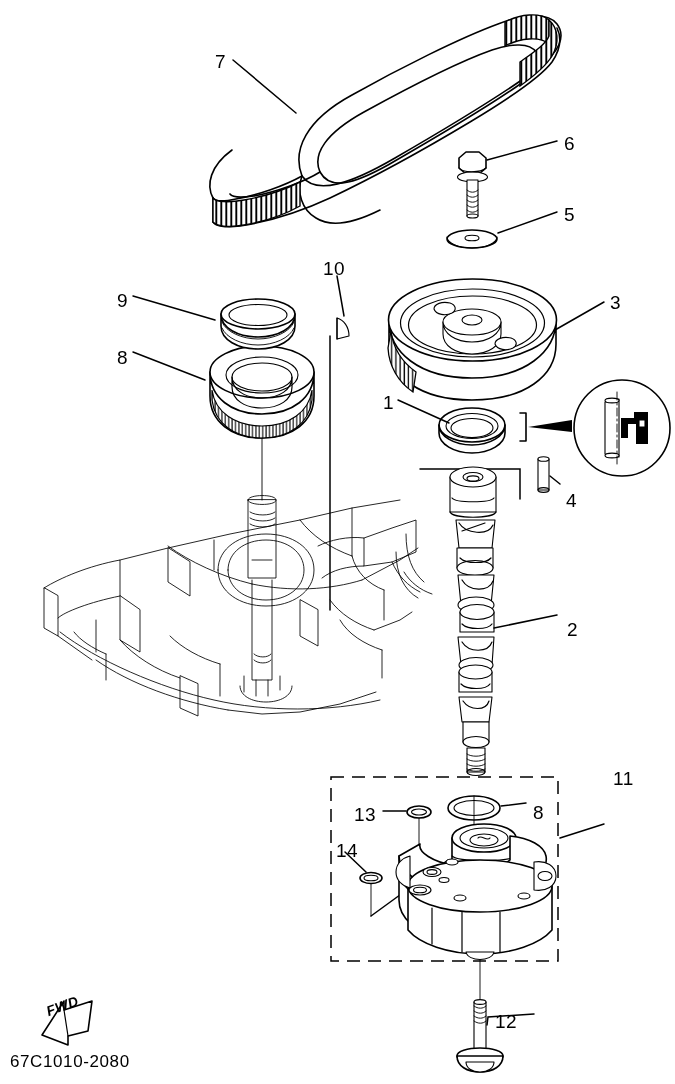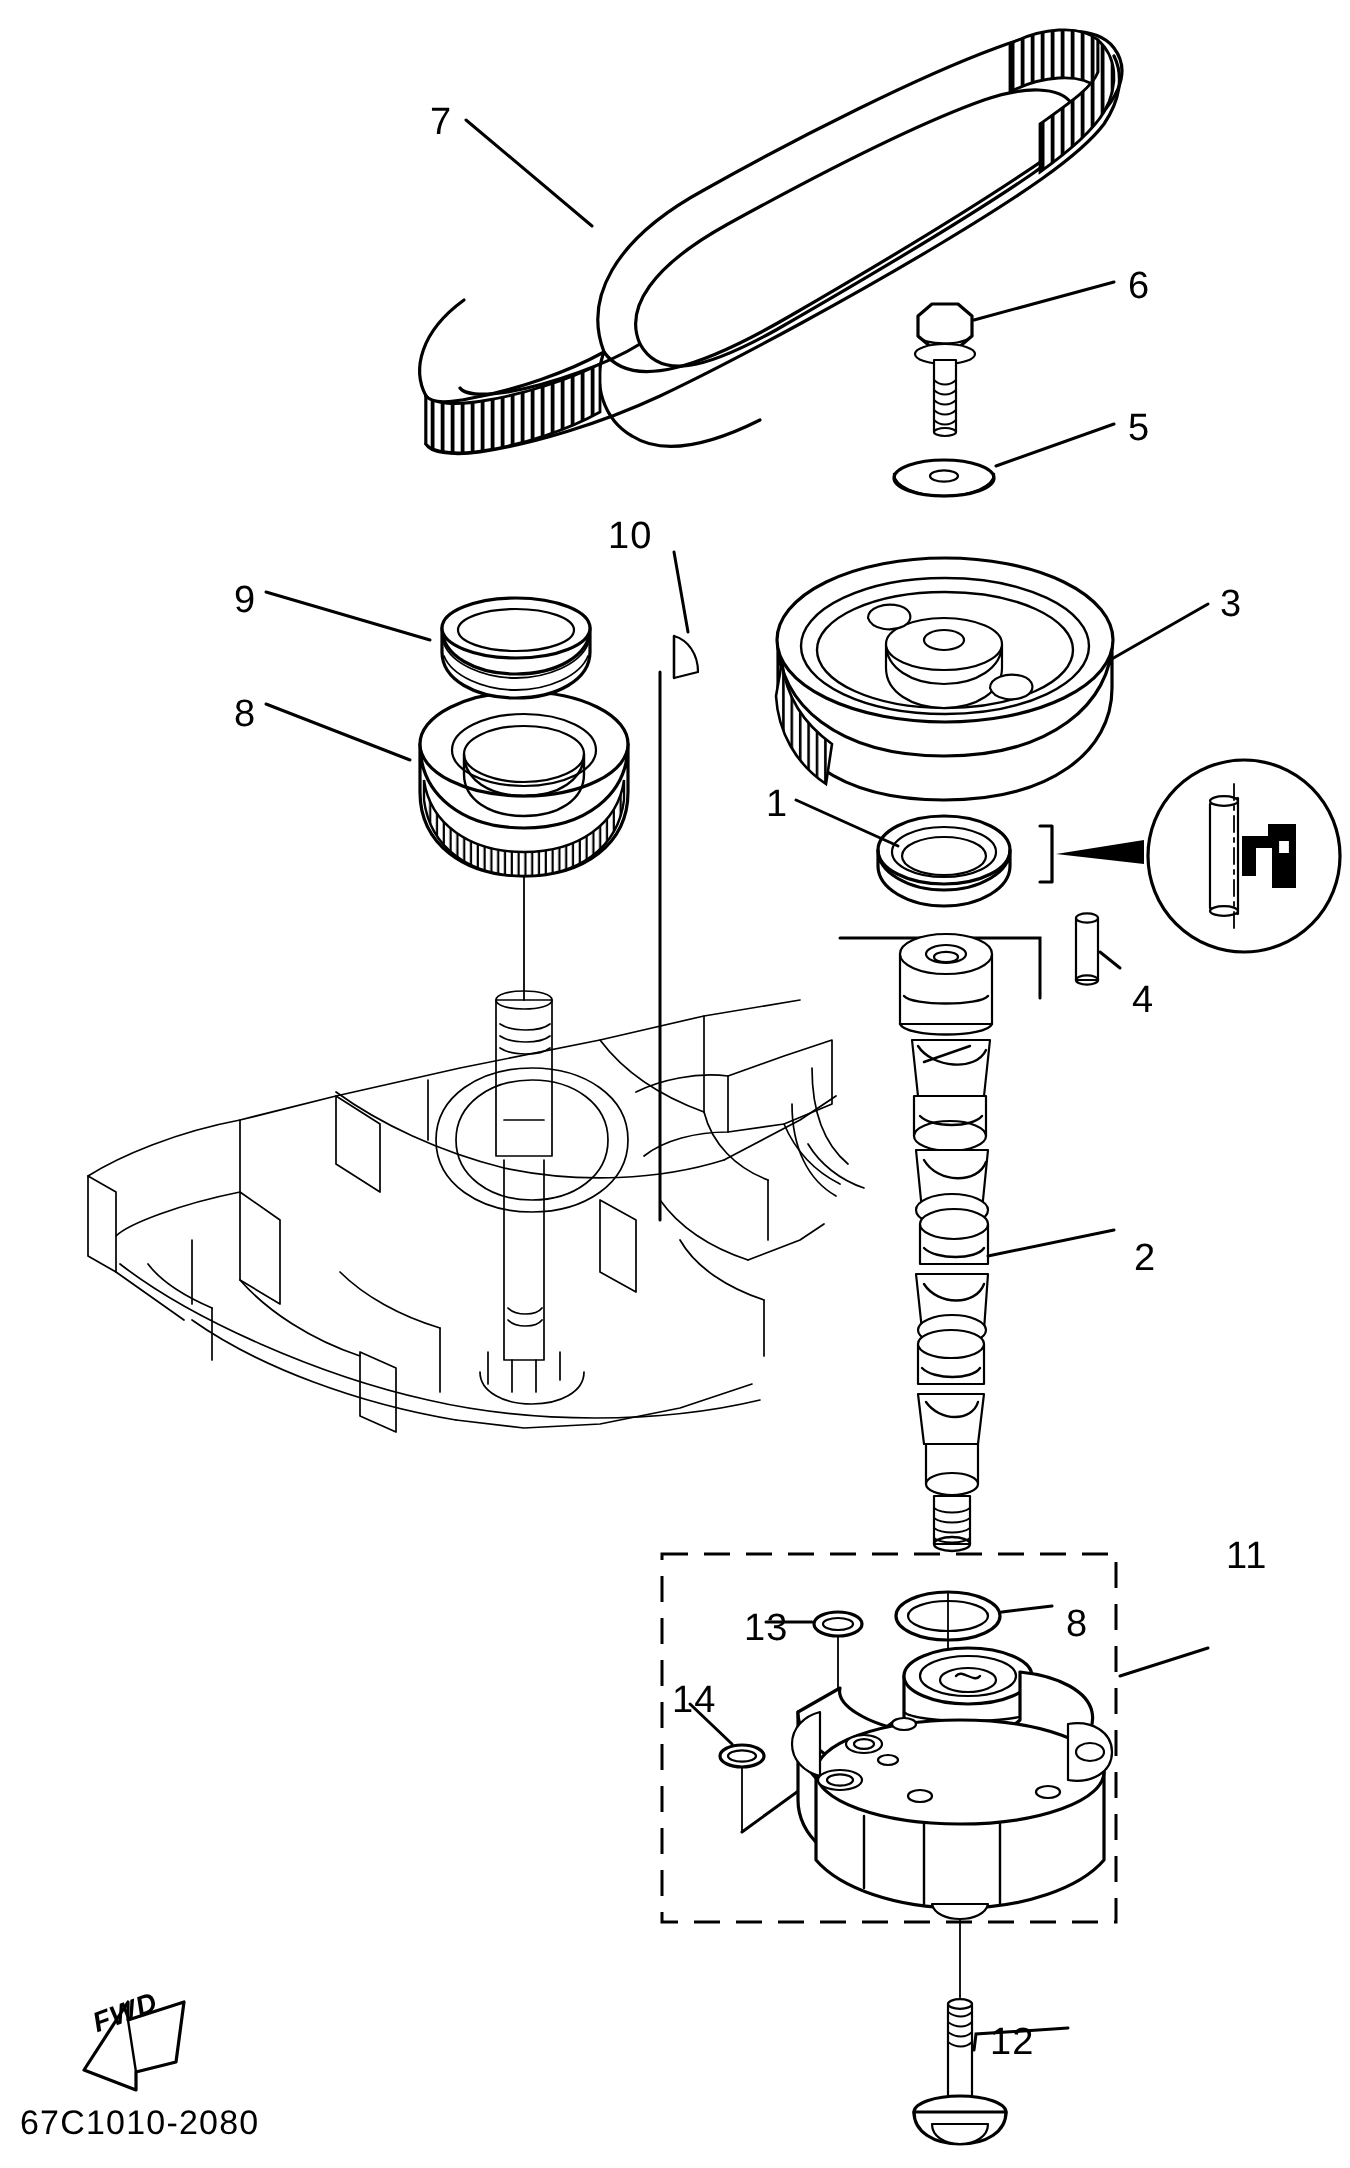--- a/index.html
+++ b/index.html
@@ -466,28 +466,28 @@
     <g>
       <path class="fillw" d="M42,1035 L64,1001 L64,1010 L92,1001 L88,1031 L68,1036 L68,1045 Z"></path>
       <path class="ln2" d="M64,1010 L68,1036"></path>
     </g>
   </svg>
 
   <div class="callout" style="left:215px; top:52px;">7</div>
   <div class="callout" style="left:564px; top:134px;">6</div>
   <div class="callout" style="left:564px; top:205px;">5</div>
   <div class="callout" style="left:117px; top:291px;">9</div>
-  <div class="callout" style="left:304px; top:259px;">10</div>
+  <div class="callout" style="left:323px; top:259px;">10</div>
   <div class="callout" style="left:610px; top:293px;">3</div>
   <div class="callout" style="left:117px; top:348px;">8</div>
   <div class="callout" style="left:383px; top:393px;">1</div>
   <div class="callout" style="left:566px; top:491px;">4</div>
   <div class="callout" style="left:567px; top:620px;">2</div>
   <div class="callout" style="left:533px; top:803px;">8</div>
-  <div class="callout" style="left:372px; top:805px;">13</div>
+  <div class="callout" style="left:354px; top:805px;">13</div>
   <div class="callout" style="left:613px; top:769px;">11</div>
   <div class="callout" style="left:336px; top:841px;">14</div>
   <div class="callout" style="left:495px; top:1012px;">12</div>
 
   <div id="fwd-label">FWD</div>
   <div id="partnumber">67C1010-2080</div>
 
 </div>
 
 </body></html>

